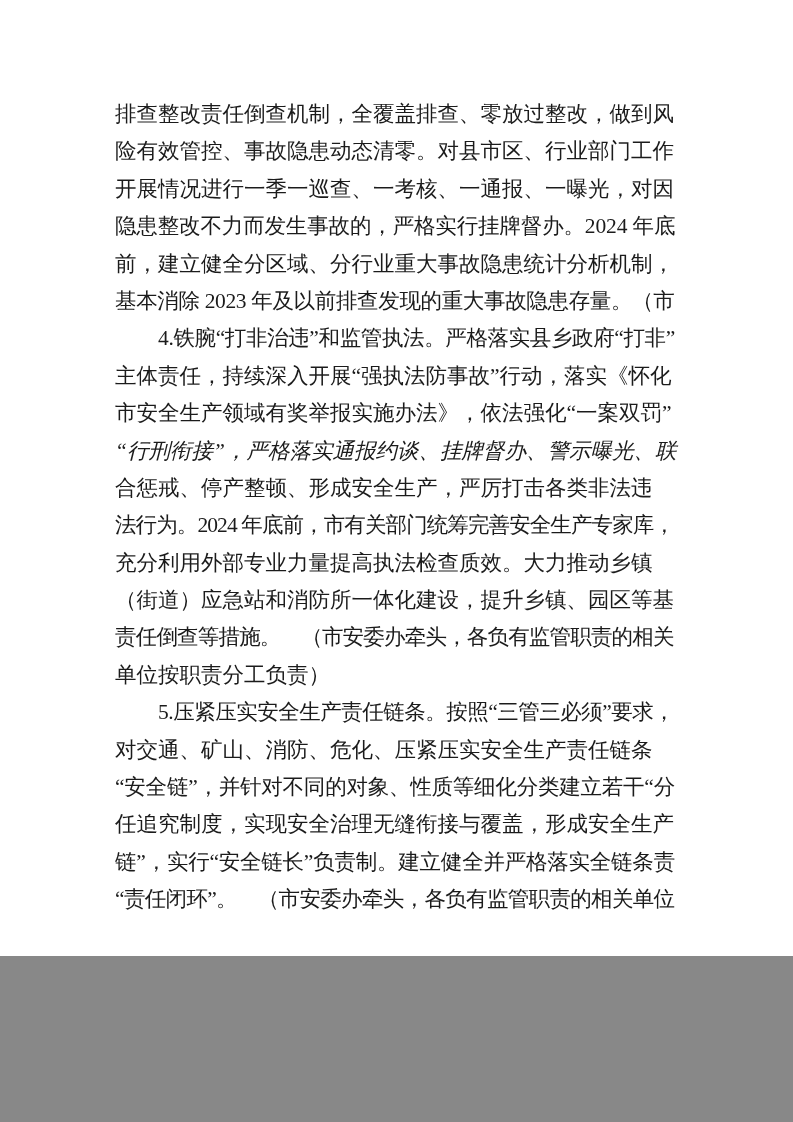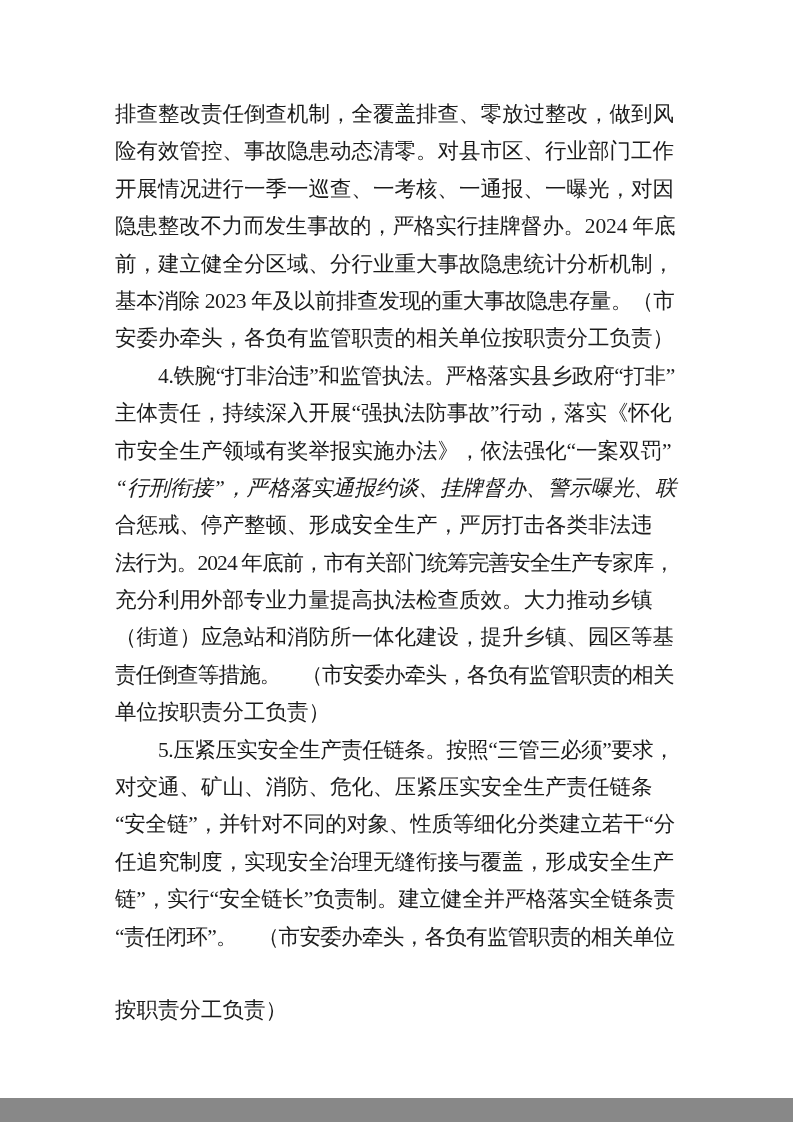--- a/index.html
+++ b/index.html
@@ -1,20 +1,20 @@
 <!DOCTYPE html>
 <html><head>
 <meta charset="utf-8">
 <style>
   * { margin: 0; padding: 0; box-sizing: border-box; }
   html, body { background: #888; }
   .page {
     position: relative;
     width: 793px;
-    height: 1098px;
+    height: 956px;
     margin: 0 auto;
     background: #ffffff;
     overflow: hidden;
     font-family: "Liberation Serif", "DejaVu Serif", serif;
   }
   .text-block {
     position: absolute;
     left: 115px;
     top: 96px;
     width: 560px;
@@ -36,21 +36,20 @@
 
 <div class="page">
   <div class="text-block">
       <div class="paragraph">
         <div class="line" style="letter-spacing: 0px;">排查整改责任倒查机制，全覆盖排查、零放过整改，做到风</div>
         <div class="line" style="letter-spacing: 0px;">险有效管控、事故隐患动态清零。对县市区、行业部门工作</div>
         <div class="line" style="letter-spacing: 0px;">开展情况进行一季一巡查、一考核、一通报、一曝光，对因</div>
         <div class="line" style="letter-spacing: -0.142857px;">隐患整改不力而发生事故的，严格实行挂牌督办。2024 年底</div>
         <div class="line" style="letter-spacing: 0px;">前，建立健全分区域、分行业重大事故隐患统计分析机制，</div>
         <div class="line" style="letter-spacing: -0.344828px;">基本消除 2023 年及以前排查发现的重大事故隐患存量。（市</div>
-        <div class="line last" style="letter-spacing: 0px;">安委办牵头，各负有监管职责的相关单位按职责分工负责）</div>
       </div>
       <div class="paragraph">
         <div class="line indent" style="letter-spacing: -0.37037px;">4.铁腕“打非治违”和监管执法。严格落实县乡政府“打非”</div>
         <div class="line" style="letter-spacing: 0px;">主体责任，持续深入开展“强执法防事故”行动，落实《怀化</div>
         <div class="line" style="letter-spacing: 0px;">市安全生产领域有奖举报实施办法》，依法强化“一案双罚”</div>
         <div class="line" style="letter-spacing: 0px; font-style: italic;">“行刑衔接”，严格落实通报约谈、挂牌督办、警示曝光、联</div>
         <div class="line" style="letter-spacing: 0px;">合惩戒、停产整顿、形成安全生产，严厉打击各类非法违</div>
         <div class="line" style="letter-spacing: -0.896552px;">法行为。2024 年底前，市有关部门统筹完善安全生产专家库，</div>
         <div class="line" style="letter-spacing: 0px;">充分利用外部专业力量提高执法检查质效。大力推动乡镇</div>
         <div class="line" style="letter-spacing: 0px;">（街道）应急站和消防所一体化建设，提升乡镇、园区等基</div>

